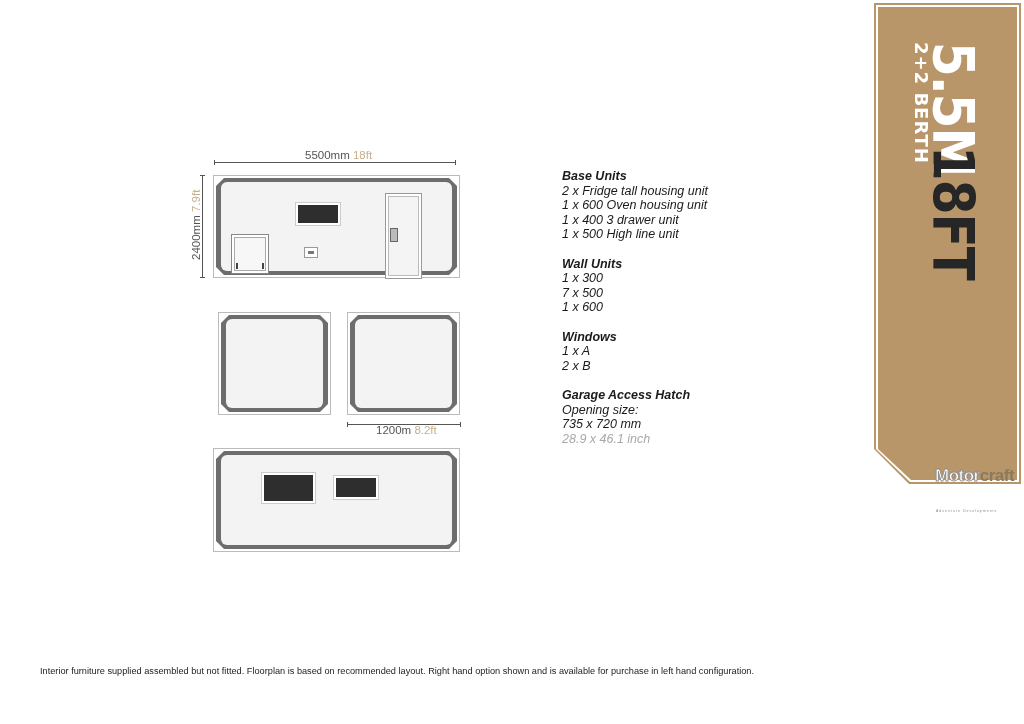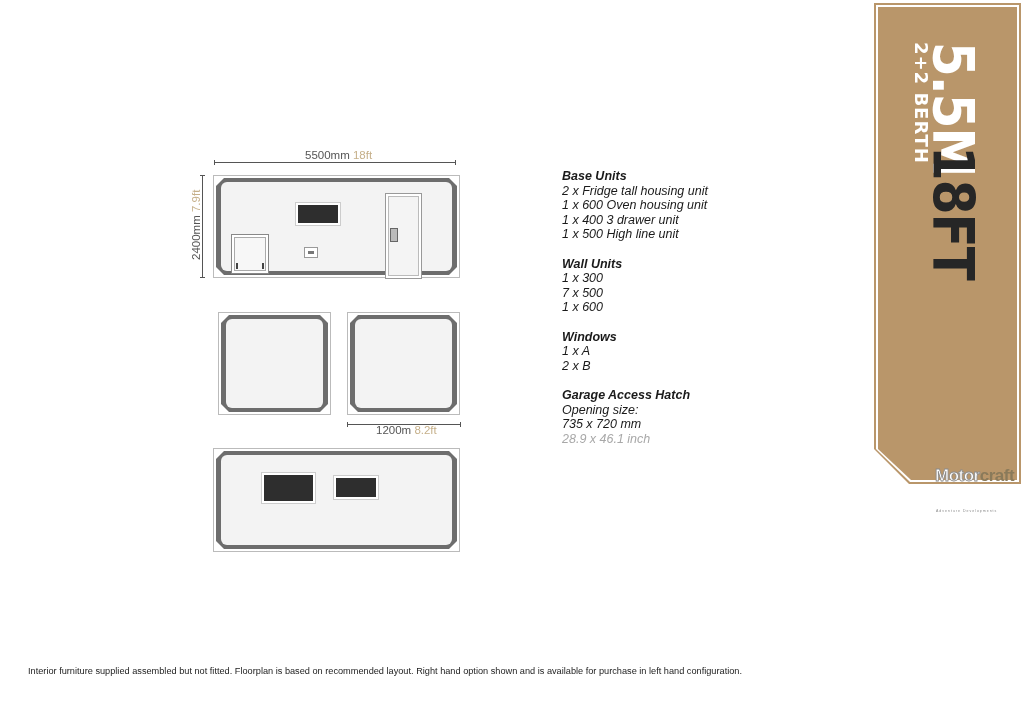--- a/index.html
+++ b/index.html
@@ -46,21 +46,21 @@
                font-family:"DejaVu Sans", sans-serif; font-weight:bold; }
   .size-m { left:986px; top:42px; font-size:50px; color:#fff; letter-spacing:-1px; transform:rotate(90deg) scaleY(1.15); }
   .size-ft { left:986px; top:146px; font-size:50px; color:#262626; letter-spacing:-1px; transform:rotate(90deg) scaleY(1.15); }
   .berth { left:932px; top:42px; font-size:18px; color:#fff; letter-spacing:1px; }
 
   .logo { position:absolute; left:935px; top:466px; font-family:"Liberation Sans", sans-serif; font-weight:bold; font-size:17px; letter-spacing:-0.5px; }
   .logo .motor { color:#fff; -webkit-text-stroke:0.8px #8a8a8a; }
   .logo .craft { color:#8a7a5a; }
   .logo-sub { position:absolute; left:936px; top:509px; font-size:3.5px; color:#888; letter-spacing:1px; }
 
-  .footnote { position:absolute; left:28px; top:666px; font-size:9.2px; color:#222; white-space:nowrap; }
+  .footnote { position:absolute; left:40px; top:666px; font-size:9.2px; color:#222; white-space:nowrap; }
 </style>
 </head>
 <body>
 
 <div>
   <div class="dimline dim-h" style="left:214px; top:162px; width:241px;"></div>
   <div class="dimcap-h" style="left:214px; top:160px;"></div>
   <div class="dimcap-h" style="left:455px; top:160px;"></div>
   <div class="dimtext" style="left:305px; top:149px;">
     <span>5500mm</span>

